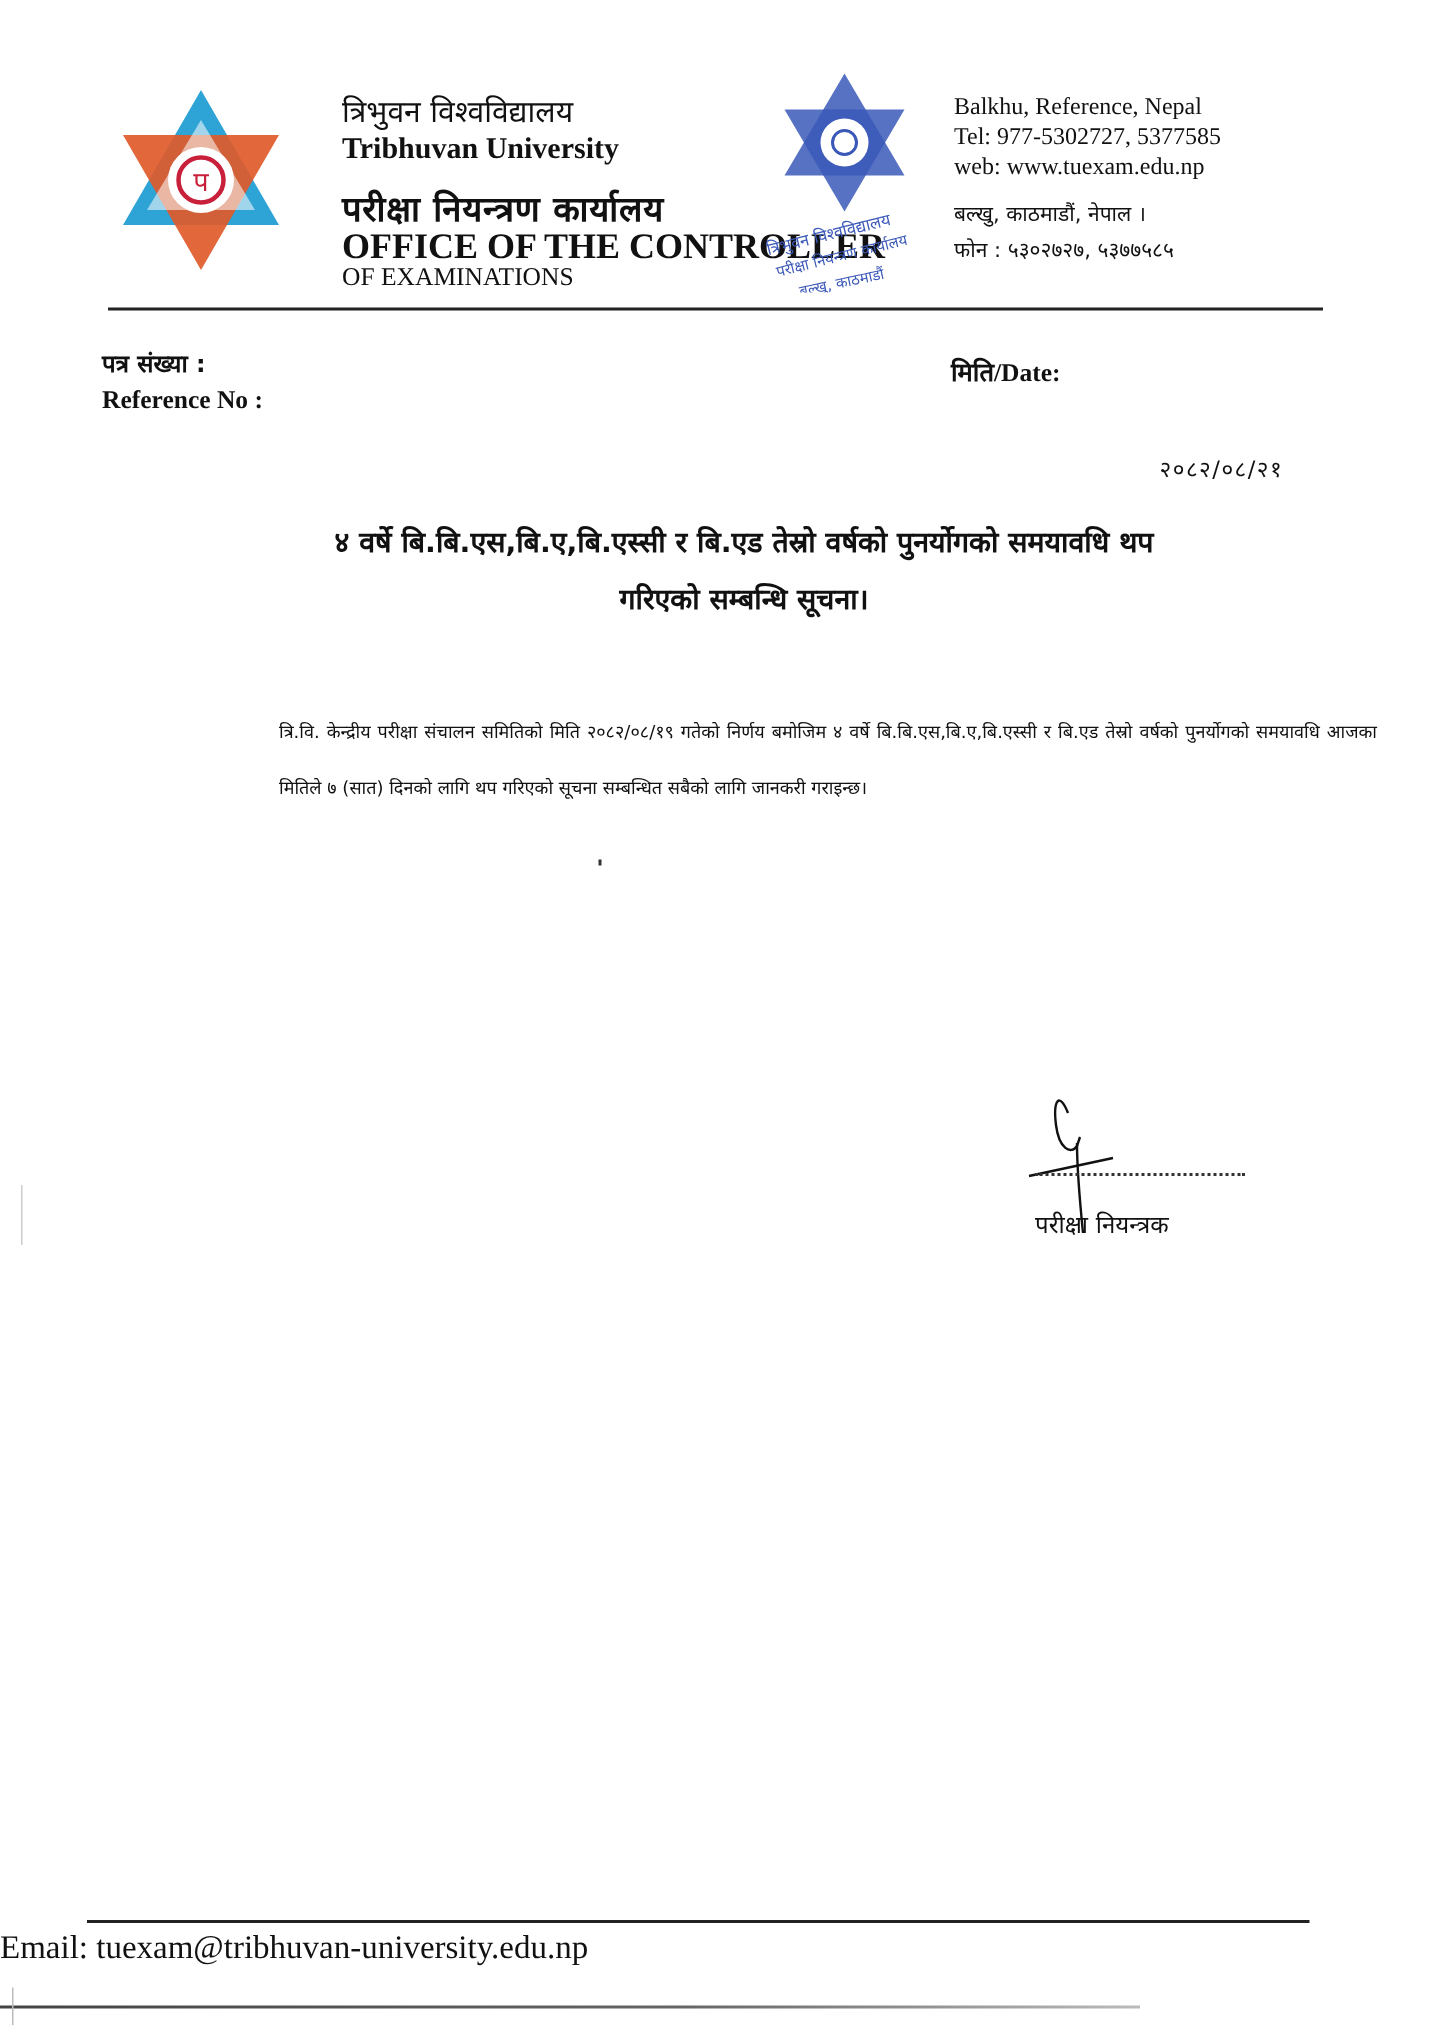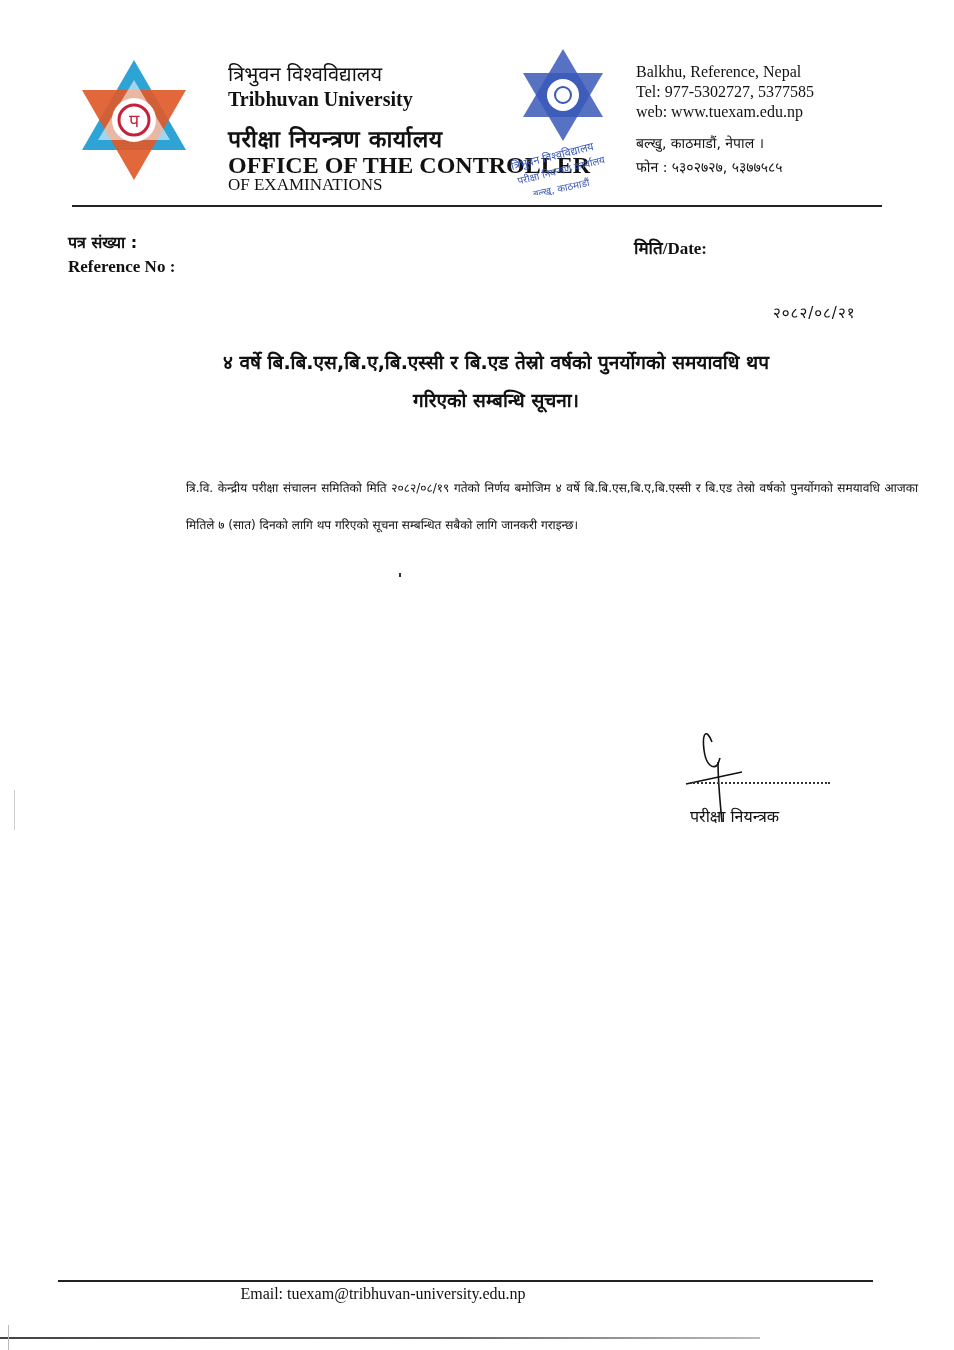--- a/index.html
+++ b/index.html
@@ -35,21 +35,21 @@
   #body-text { left:138px; top:470px; width:732px; font-size:12px; line-height:37px; text-align:justify;margin-left:48px; }
   #stray-mark { left:399px; top:573px; width:2px; height:4px; background:#333; }
 
   
   #signature { left:682px; top:722px; width:75px; height:100px; }
   #sig-dots { left:690px; top:782px; width:140px; border-top:2px dotted #333; }
   #sig-title { left:690px; top:805px; font-size:16px; }
 
   
   #footer-rule { left:58px; top:1280px; width:815px; height:2px; background:#222; }
-  #footer-email { left:0; width:766px; top:1285px; text-align:center; font-size:16px; }
+  #footer-email { left:0; width:766px; top:1285px; text-align:left; font-size:22px; }
   #bottom-rule { left:0; top:1337px; width:760px; height:2px; background:linear-gradient(to right,#444,#666 60%,#bbb); }
   #left-edge { left:14px; top:790px; width:1px; height:40px; background:#ccc; }
   #left-edge2 { left:8px; top:1325px; width:1px; height:25px; background:#bbb; }
 </style>
 </head>
 <body>
 
 <svg id="tu-logo" class="abs" viewBox="0 0 112 124">
   <polygon points="56,2 108,92 4,92" fill="#2ea3d6"></polygon>
   <polygon points="56,122 108,32 4,32" fill="#e05a2a" opacity="0.92"></polygon>

